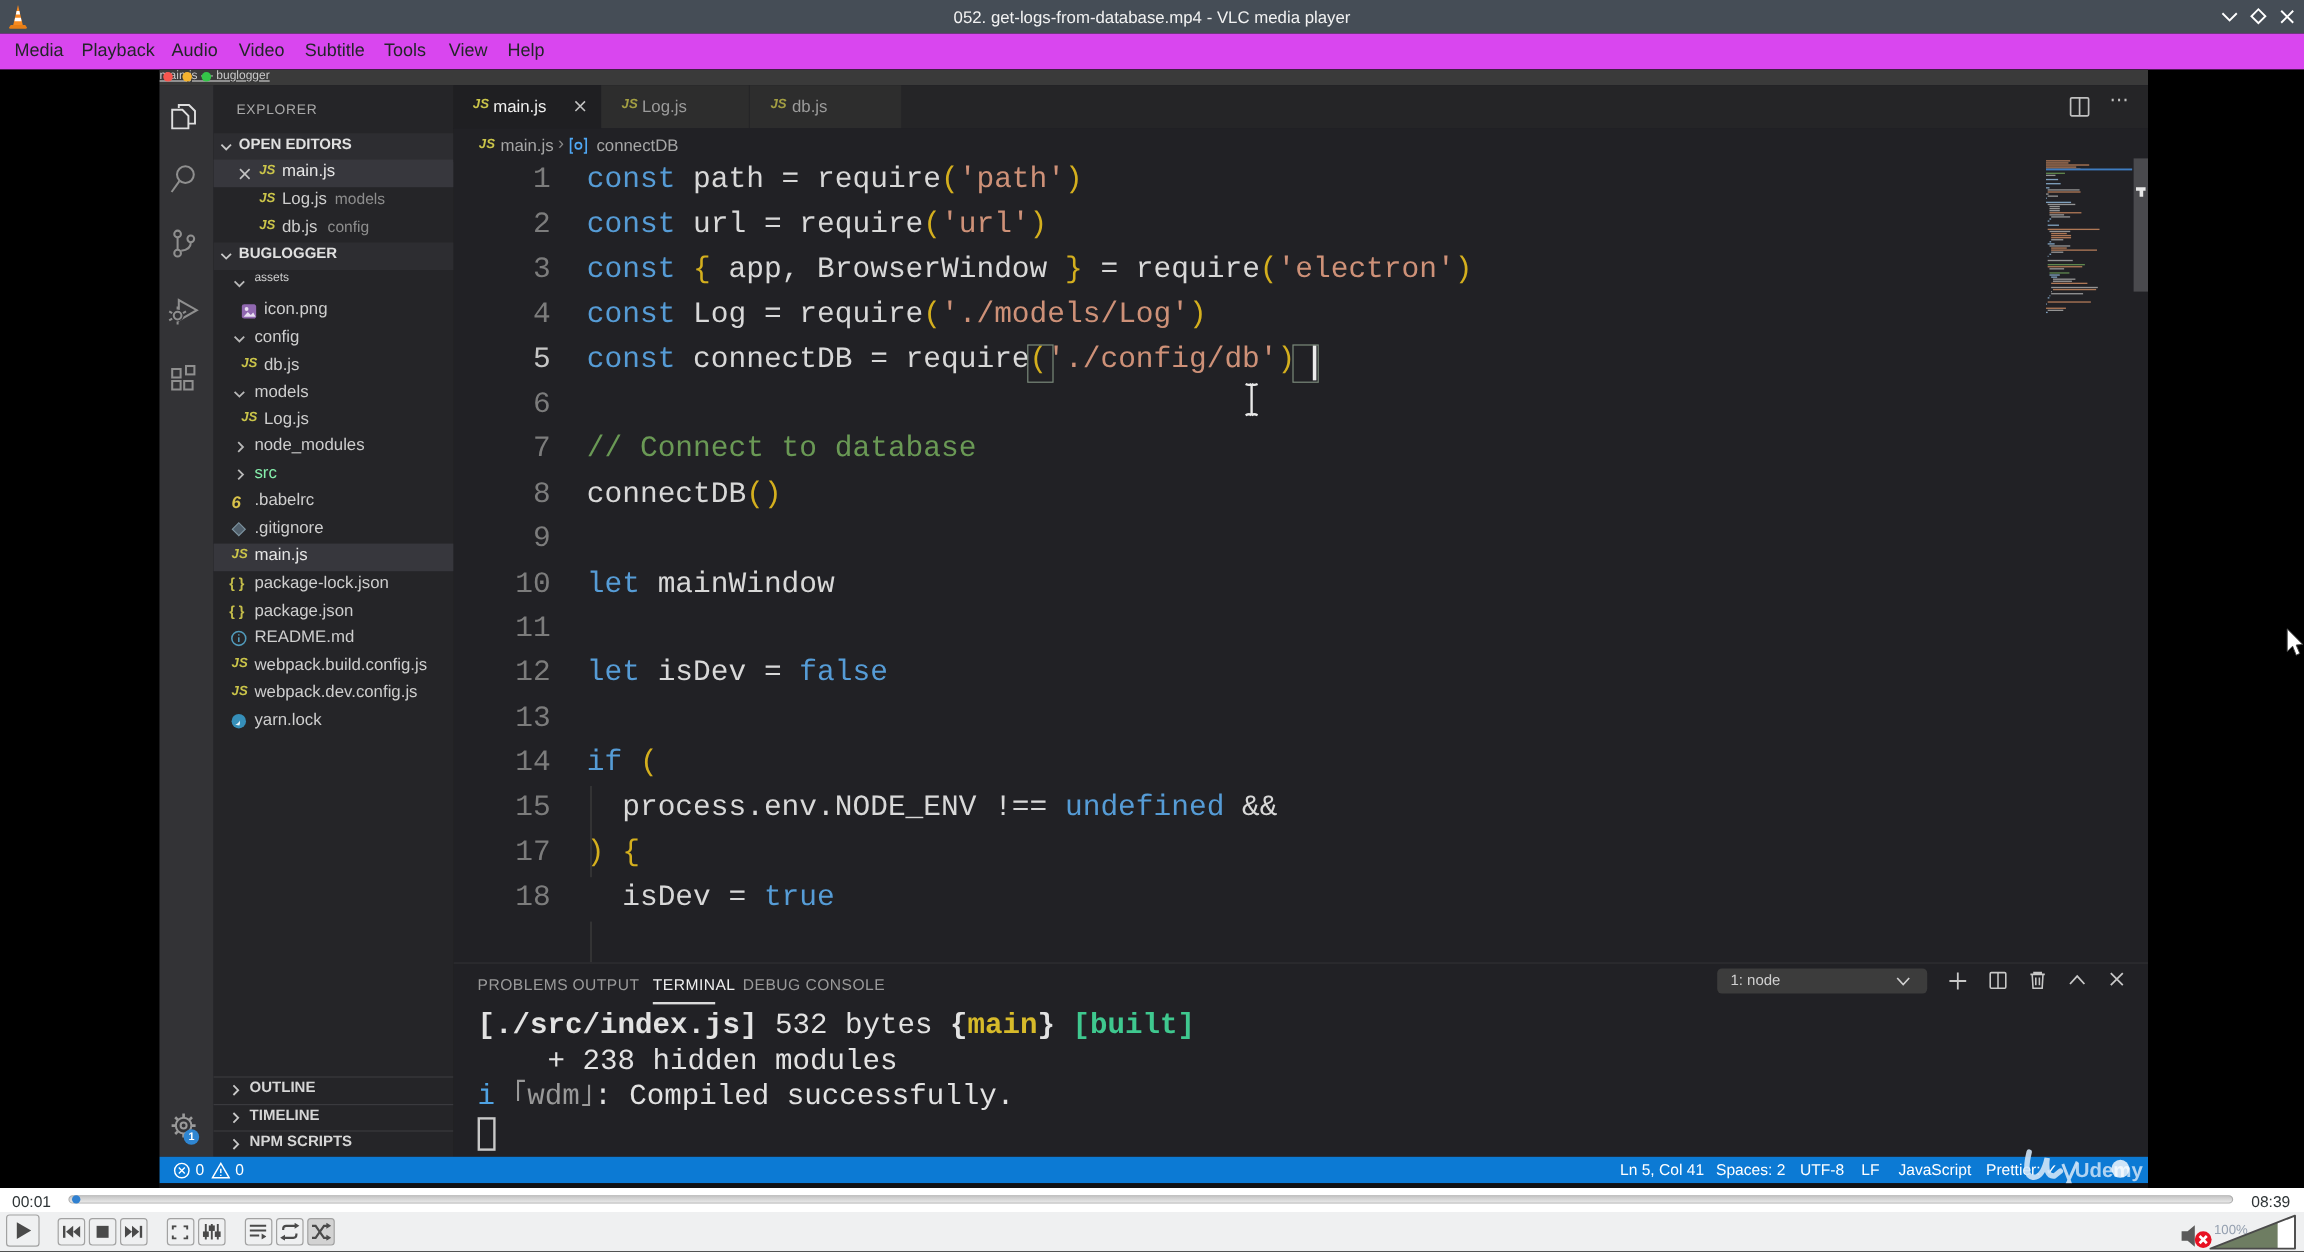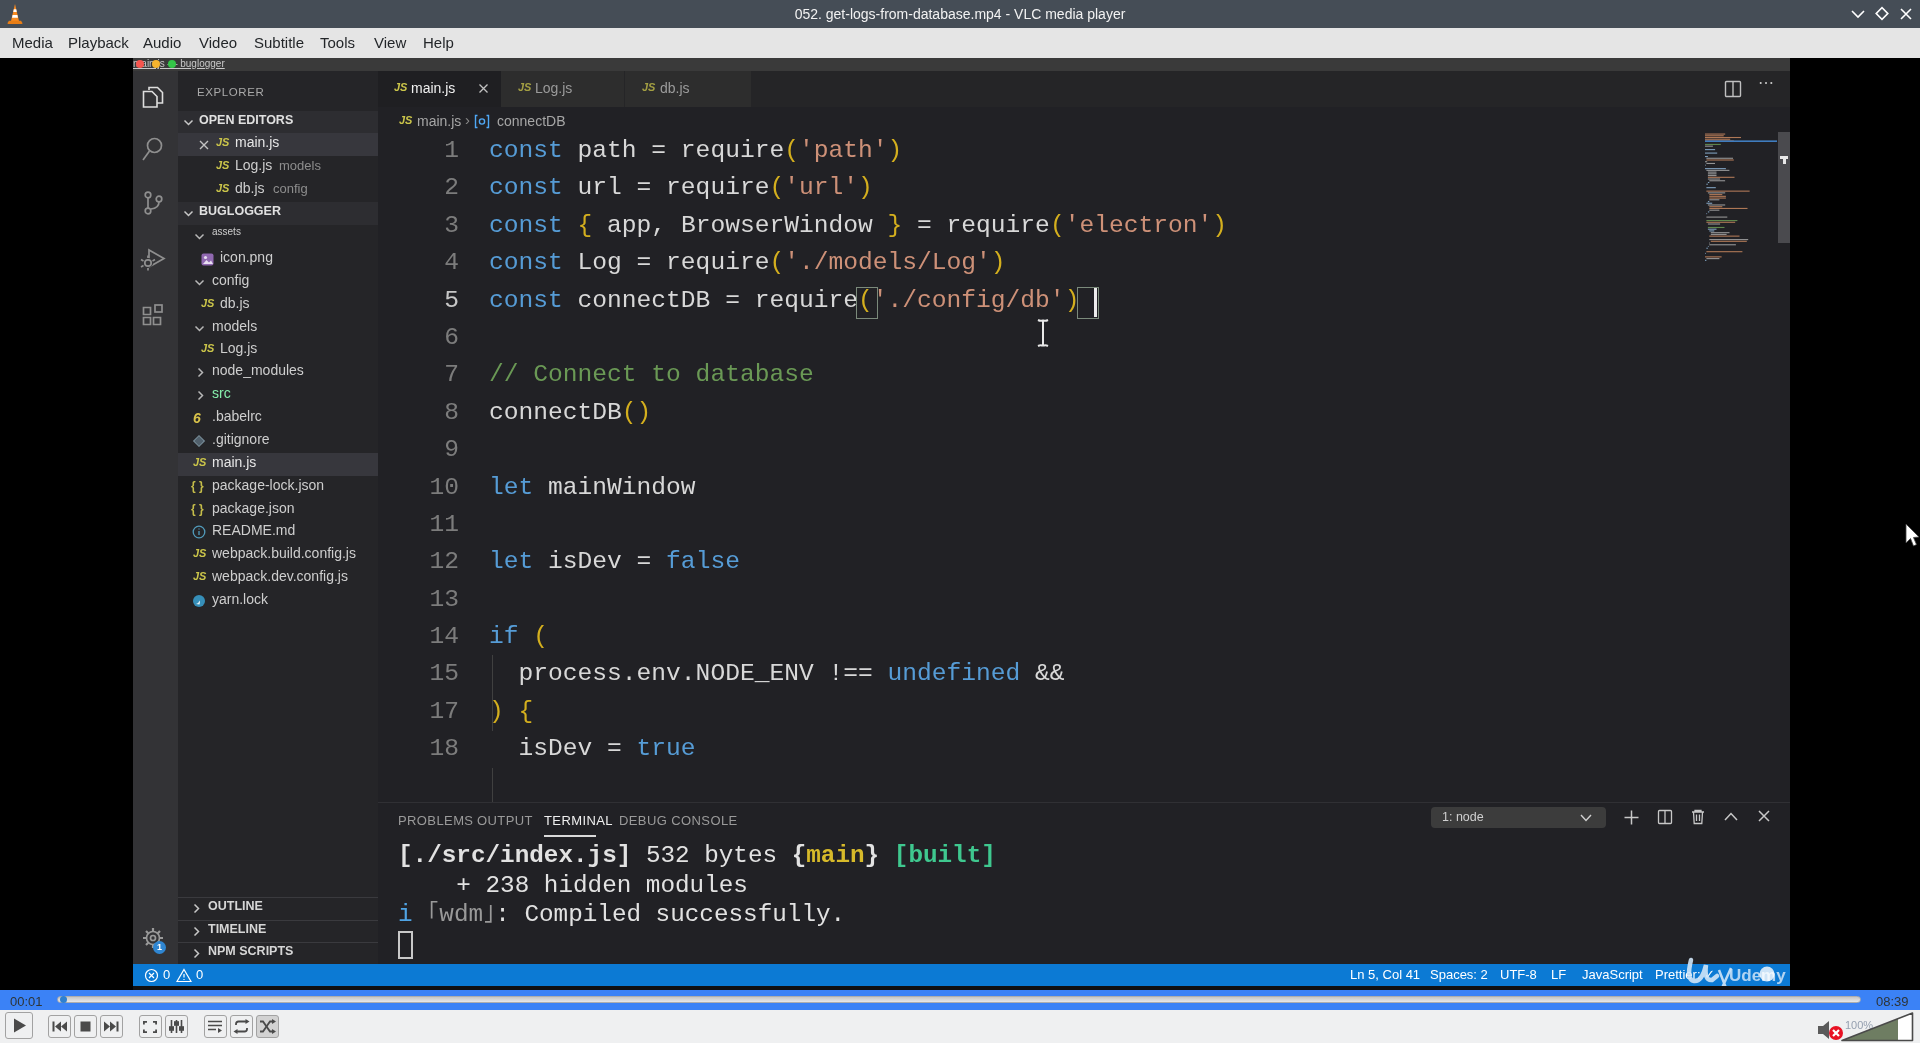--- a/index.html
+++ b/index.html
@@ -1,24 +1,24 @@
 <!DOCTYPE html>
 <html><head>
 <meta charset="utf-8">
 <style>
 * { margin:0; padding:0; box-sizing:border-box; }
 html,body { width:1920px; height:1043px; overflow:hidden; }
 body { position:relative; font-family:"Liberation Sans",sans-serif; background:#000; }
 .a { position:absolute; }
 #tb { left:0; top:0; width:1920px; height:28px; background:#454d56; }
 #tb .title { width:100%; text-align:center; top:6px; color:#f2f2f2; font-size:14px; }
-#menu { left:0; top:28px; width:1920px; height:30px; background:#e5e5e5; color:#232629; font-size:15px; }
+#menu { left:0; top:28px; width:1920px; height:30px; background:#d946ef; color:#232629; font-size:15px; }
 #menu span { position:absolute; top:6px; }
 #video { left:0; top:58px; width:1920px; height:932px; background:#000; overflow:hidden; }
-#seek { left:0; top:990px; width:1920px; height:20px; background:#3b82f6; }
+#seek { left:0; top:990px; width:1920px; height:20px; background:#ffffff; }
 #ctl { left:0; top:1010px; width:1920px; height:33px; background:#eff0f1; }
 .time { font-size:13px; color:#2e3436; }
 #track { left:57px; top:6px; width:1804px; height:7px; border:1px solid #aeaeae; border-radius:4px;
   background:linear-gradient(#c7c7c7,#e8e8e8); }
 #knob { left:60px; top:6px; width:7px; height:7px; border-radius:50%; background:#2f80d0; }
 .btn { border:1px solid #a2a2a2; border-radius:3px; background:#eff0f1; }
 #vsc { left:133px; top:0; width:1657px; height:932px; background:#212125; }
 #vtitle { left:0; top:0; width:1657px; height:13px; background:#3a3a3a; }
 #vtitle .t { width:100%; text-align:left; top:0px; color:#c9c9c9; font-size:10px;text-decoration:underline; }
 .tl { width:8px; height:8px; border-radius:50%; top:2px; }

